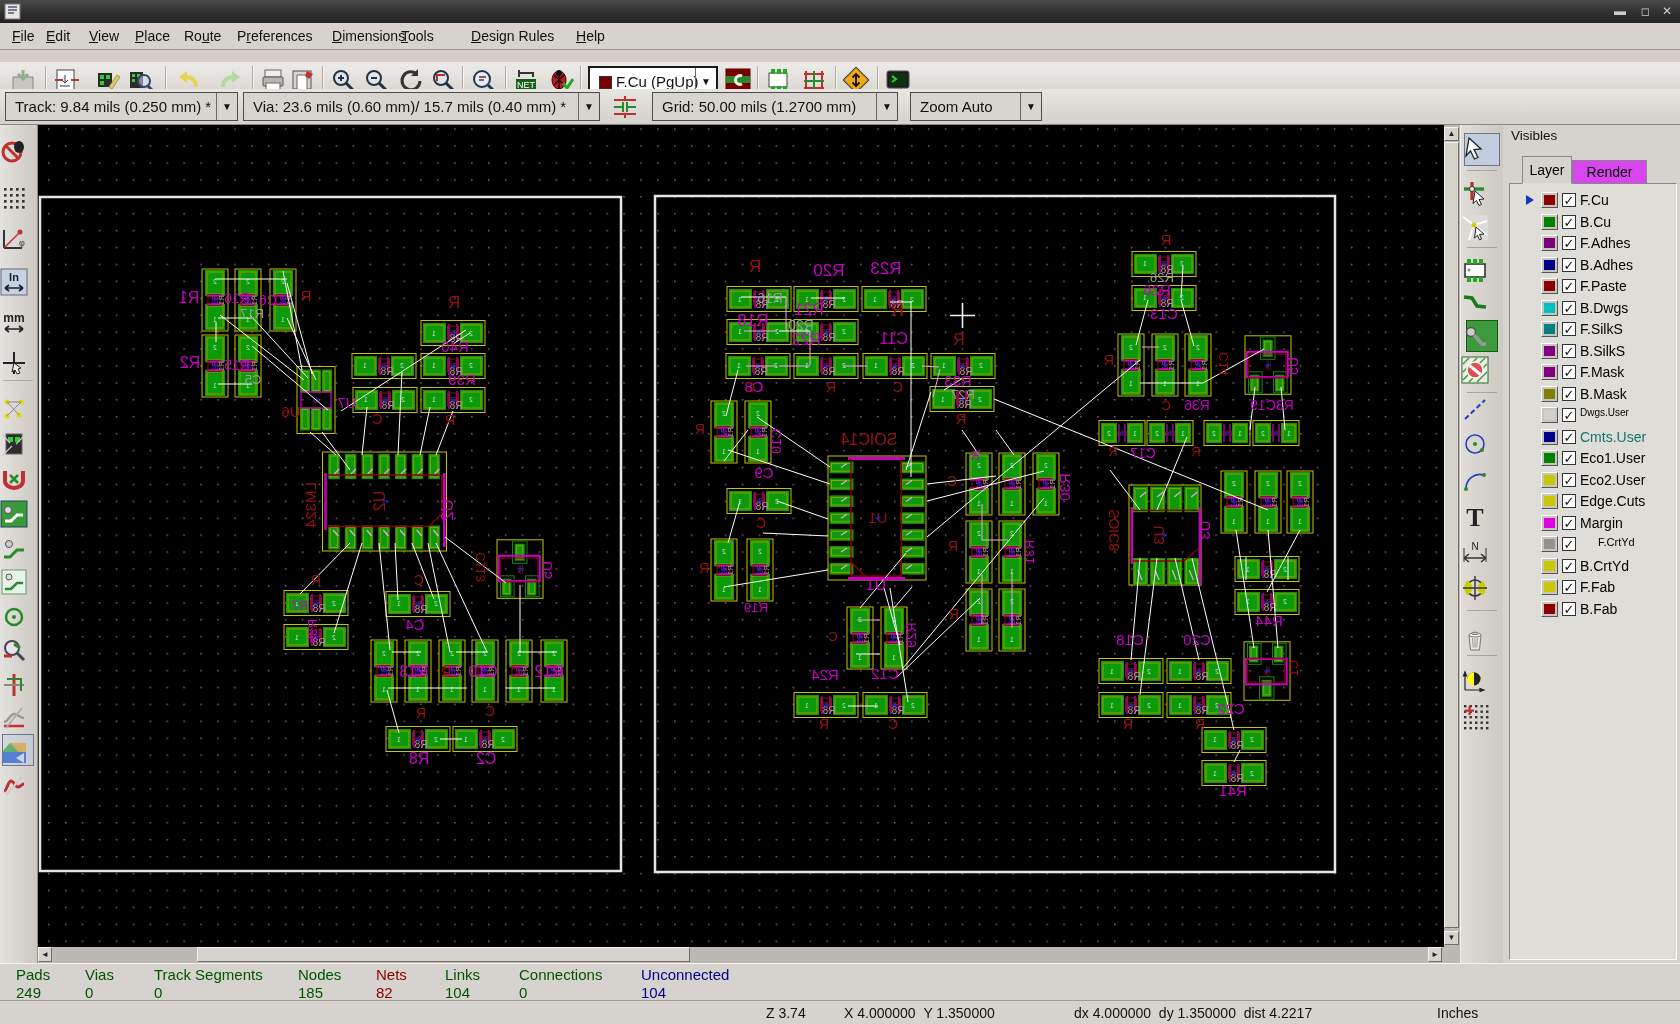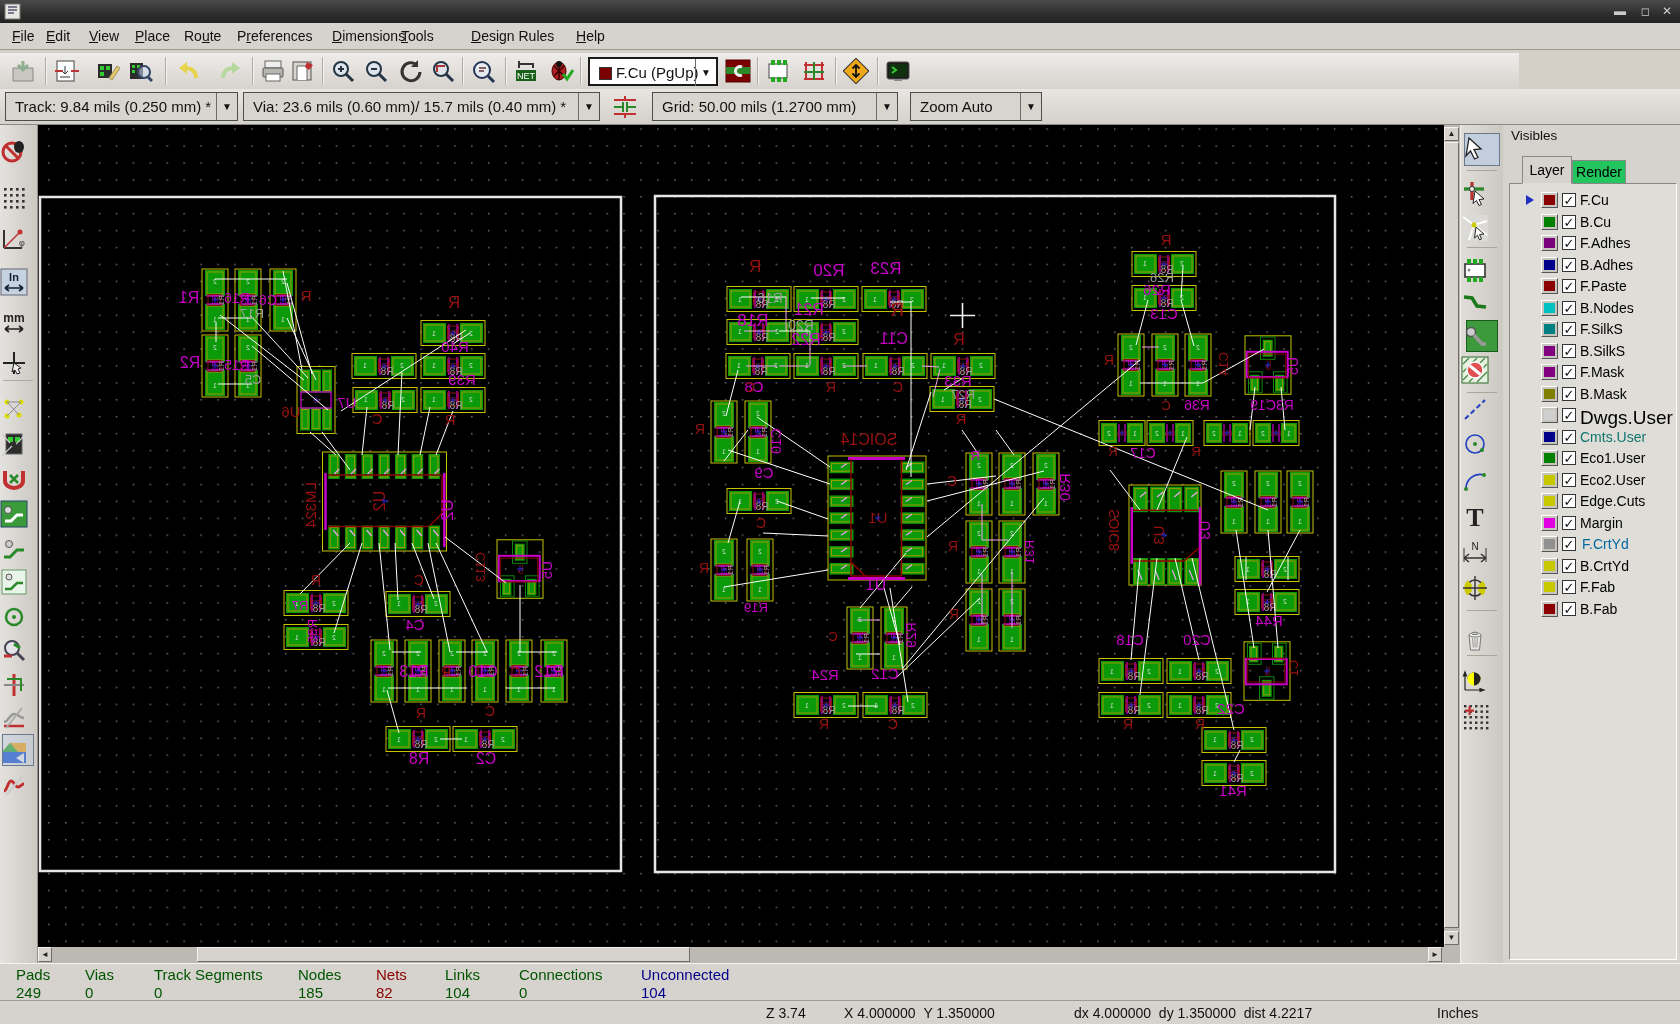--- a/index.html
+++ b/index.html
@@ -3,21 +3,21 @@
 <style>
 *{margin:0;padding:0;box-sizing:border-box}
 html,body{width:1680px;height:1024px;overflow:hidden;font-family:"Liberation Sans",sans-serif}
 body{position:relative;background:#d4d0c8}
 .abs{position:absolute}
 .titlebar{left:0;top:0;width:1680px;height:23px;background:linear-gradient(#4a4a4a,#2e2e2e 60%,#222);color:#fff;font-weight:bold;font-size:14px;text-align:center;line-height:23px}
 .winbtn{position:absolute;top:0;height:23px;color:#ccc;font-size:12px;font-weight:normal}
 .menubar{left:0;top:23px;width:1680px;height:27px;background:#d6d2cd;border-bottom:1px solid #9c9890;font-size:14px;color:#111}
 .menubar span{position:absolute;top:5px}
 .menubar u{text-decoration:underline}
-.tb1{left:0;top:53px;width:1519px;height:37px;background:linear-gradient(#eeecea,#d6d2cd);border-bottom:1px solid #a8a49c}
+.tb1{left:0;top:62px;width:1680px;height:37px;background:linear-gradient(#eeecea,#d6d2cd);border-bottom:1px solid #a8a49c}
 .tb2{left:0;top:89px;width:1680px;height:36px;background:linear-gradient(#e8e6e2,#d4d0ca);border-bottom:1px solid #888}
 .ticon{position:absolute;top:5px;width:26px;height:26px}
 .vsep{position:absolute;top:4px;width:2px;height:28px;border-left:1px solid #b0aca4;border-right:1px solid #f4f2f0}
 .combo{position:absolute;top:3px;height:29px;background:#d8d5cf;border:1px solid #4c4c4c;font-size:15px;color:#111;line-height:27px;padding-left:9px;white-space:nowrap}
 .combo .btn{position:absolute;right:0;top:0;width:21px;height:27px;border-left:1px solid #6a6a6a;text-align:center;line-height:27px;font-size:10px;color:#111}
 .lefttb{left:0;top:125px;width:38px;height:838px;background:linear-gradient(90deg,#e4e2de,#ccc8c2);border-right:1px solid #949088}
 .licon{position:absolute;left:4px;width:28px;height:28px}
 .righttb{left:1460px;top:125px;width:43px;height:838px;background:linear-gradient(90deg,#e0ddd8,#ccc8c2);border-left:1px solid #f0eeea}
 .ricon{position:absolute;left:7px;width:28px;height:28px}
 .panel{left:1503px;top:125px;width:177px;height:838px;background:#d6d2cd}
@@ -1658,21 +1658,21 @@
       </svg></div>
     <div style="position:absolute;left:6px;top:45px;width:30px;border-top:1px solid #a8a49e"></div>
     <div style="position:absolute;left:6px;top:122px;width:30px;border-top:1px solid #a8a49e"></div>
     <div style="position:absolute;left:6px;top:267px;width:30px;border-top:1px solid #a8a49e"></div>
     <div style="position:absolute;left:6px;top:485px;width:30px;border-top:1px solid #a8a49e"></div>
     <div style="position:absolute;left:6px;top:530px;width:30px;border-top:1px solid #a8a49e"></div>
   </div>
 <div class="abs panel">
     <div style="position:absolute;left:8px;top:3px;font-size:13.5px;color:#111">Visibles</div>
     <div class="tab" style="left:19px;top:31px;width:50px;height:28px;line-height:26px;z-index:2;border-bottom:1px solid #dfddd8">Layer</div>
-    <div class="tab" style="left:69px;top:35px;width:54px;height:24px;line-height:22px;background:#22c55e">Render</div>
+    <div class="tab" style="left:69px;top:35px;width:75px;height:24px;line-height:22px;background:#d946ef">Render</div>
     <div style="position:absolute;left:6px;top:58px;width:168px;height:777px;background:#dfddd8;border:1px solid;border-color:#888 #fff #fff #888"></div>
     <div style="position:absolute;left:6px;top:58px;width:168px;height:777px">
       <div style="position:absolute;left:0;top:8.0px;width:168px;height:21px">
         <div style="position:absolute;left:17px;top:4px;width:0;height:0;border-left:8px solid #2030c0;border-top:5px solid transparent;border-bottom:5px solid transparent"></div>
         <div style="position:absolute;left:32px;top:1px;width:17px;height:16px;background:#c8c4be;border:1px solid;border-color:#fff #555 #555 #fff">
           <div style="position:absolute;left:2px;top:2px;width:11px;height:10px;background:#8b0304"></div>
         </div>
         <div style="position:absolute;left:53px;top:2px;width:14px;height:14px;background:#fff;border:1px solid #333;font-size:13px;line-height:13px;text-align:center;color:#111">✓</div>
         <div style="position:absolute;left:71px;top:1px;font-size:14px;color:#000">F.Cu</div>
       </div>
@@ -1702,21 +1702,21 @@
           <div style="position:absolute;left:2px;top:2px;width:11px;height:10px;background:#8b0000"></div>
         </div>
         <div style="position:absolute;left:53px;top:2px;width:14px;height:14px;background:#fff;border:1px solid #333;font-size:13px;line-height:13px;text-align:center;color:#111">✓</div>
         <div style="position:absolute;left:71px;top:1px;font-size:14px;color:#000">F.Paste</div>
       </div>
       <div style="position:absolute;left:0;top:115.5px;width:168px;height:21px">
         <div style="position:absolute;left:32px;top:1px;width:17px;height:16px;background:#c8c4be;border:1px solid;border-color:#fff #555 #555 #fff">
           <div style="position:absolute;left:2px;top:2px;width:11px;height:10px;background:#00c0c0"></div>
         </div>
         <div style="position:absolute;left:53px;top:2px;width:14px;height:14px;background:#fff;border:1px solid #333;font-size:13px;line-height:13px;text-align:center;color:#111">✓</div>
-        <div style="position:absolute;left:71px;top:1px;font-size:14px;color:#000">B.Nodes</div>
+        <div style="position:absolute;left:71px;top:1px;font-size:14px;color:#000">B.Dwgs</div>
       </div>
       <div style="position:absolute;left:0;top:137.0px;width:168px;height:21px">
         <div style="position:absolute;left:32px;top:1px;width:17px;height:16px;background:#c8c4be;border:1px solid;border-color:#fff #555 #555 #fff">
           <div style="position:absolute;left:2px;top:2px;width:11px;height:10px;background:#008080"></div>
         </div>
         <div style="position:absolute;left:53px;top:2px;width:14px;height:14px;background:#fff;border:1px solid #333;font-size:13px;line-height:13px;text-align:center;color:#111">✓</div>
         <div style="position:absolute;left:71px;top:1px;font-size:14px;color:#000">F.SilkS</div>
       </div>
       <div style="position:absolute;left:0;top:158.5px;width:168px;height:21px">
         <div style="position:absolute;left:32px;top:1px;width:17px;height:16px;background:#c8c4be;border:1px solid;border-color:#fff #555 #555 #fff">
@@ -1737,21 +1737,21 @@
           <div style="position:absolute;left:2px;top:2px;width:11px;height:10px;background:#808000"></div>
         </div>
         <div style="position:absolute;left:53px;top:2px;width:14px;height:14px;background:#fff;border:1px solid #333;font-size:13px;line-height:13px;text-align:center;color:#111">✓</div>
         <div style="position:absolute;left:71px;top:1px;font-size:14px;color:#000">B.Mask</div>
       </div>
       <div style="position:absolute;left:0;top:223.0px;width:168px;height:21px">
         <div style="position:absolute;left:32px;top:1px;width:17px;height:16px;background:#c8c4be;border:1px solid;border-color:#fff #555 #555 #fff">
           <div style="position:absolute;left:2px;top:2px;width:11px;height:10px;background:#d0d0d0"></div>
         </div>
         <div style="position:absolute;left:53px;top:2px;width:14px;height:14px;background:#fff;border:1px solid #333;font-size:13px;line-height:13px;text-align:center;color:#111">✓</div>
-        <div style="position:absolute;left:71px;top:1px;font-size:19px;color:#000">Dwgs.User</div>
+        <div style="position:absolute;left:71px;top:1px;font-size:10px;color:#000">Dwgs.User</div>
       </div>
       <div style="position:absolute;left:0;top:244.5px;width:168px;height:21px">
         <div style="position:absolute;left:32px;top:1px;width:17px;height:16px;background:#c8c4be;border:1px solid;border-color:#fff #555 #555 #fff">
           <div style="position:absolute;left:2px;top:2px;width:11px;height:10px;background:#00008b"></div>
         </div>
         <div style="position:absolute;left:53px;top:2px;width:14px;height:14px;background:#fff;border:1px solid #333;font-size:13px;line-height:13px;text-align:center;color:#111">✓</div>
         <div style="position:absolute;left:71px;top:1px;font-size:14px;color:#0f766e">Cmts.User</div>
       </div>
       <div style="position:absolute;left:0;top:266.0px;width:168px;height:21px">
         <div style="position:absolute;left:32px;top:1px;width:17px;height:16px;background:#c8c4be;border:1px solid;border-color:#fff #555 #555 #fff">
@@ -1779,21 +1779,21 @@
           <div style="position:absolute;left:2px;top:2px;width:11px;height:10px;background:#e000e0"></div>
         </div>
         <div style="position:absolute;left:53px;top:2px;width:14px;height:14px;background:#fff;border:1px solid #333;font-size:13px;line-height:13px;text-align:center;color:#111">✓</div>
         <div style="position:absolute;left:71px;top:1px;font-size:14px;color:#000">Margin</div>
       </div>
       <div style="position:absolute;left:0;top:352.0px;width:168px;height:21px">
         <div style="position:absolute;left:32px;top:1px;width:17px;height:16px;background:#c8c4be;border:1px solid;border-color:#fff #555 #555 #fff">
           <div style="position:absolute;left:2px;top:2px;width:11px;height:10px;background:#909090"></div>
         </div>
         <div style="position:absolute;left:53px;top:2px;width:14px;height:14px;background:#fff;border:1px solid #333;font-size:13px;line-height:13px;text-align:center;color:#111">✓</div>
-        <div style="position:absolute;left:73px;top:1px;font-size:14px;color:#0369a1">F.CrtYd</div>
+        <div style="position:absolute;left:89px;top:1px;font-size:11px;color:#000000">F.CrtYd</div>
       </div>
       <div style="position:absolute;left:0;top:373.5px;width:168px;height:21px">
         <div style="position:absolute;left:32px;top:1px;width:17px;height:16px;background:#c8c4be;border:1px solid;border-color:#fff #555 #555 #fff">
           <div style="position:absolute;left:2px;top:2px;width:11px;height:10px;background:#c8c800"></div>
         </div>
         <div style="position:absolute;left:53px;top:2px;width:14px;height:14px;background:#fff;border:1px solid #333;font-size:13px;line-height:13px;text-align:center;color:#111">✓</div>
         <div style="position:absolute;left:71px;top:1px;font-size:14px;color:#000">B.CrtYd</div>
       </div>
       <div style="position:absolute;left:0;top:395.0px;width:168px;height:21px">
         <div style="position:absolute;left:32px;top:1px;width:17px;height:16px;background:#c8c4be;border:1px solid;border-color:#fff #555 #555 #fff">

